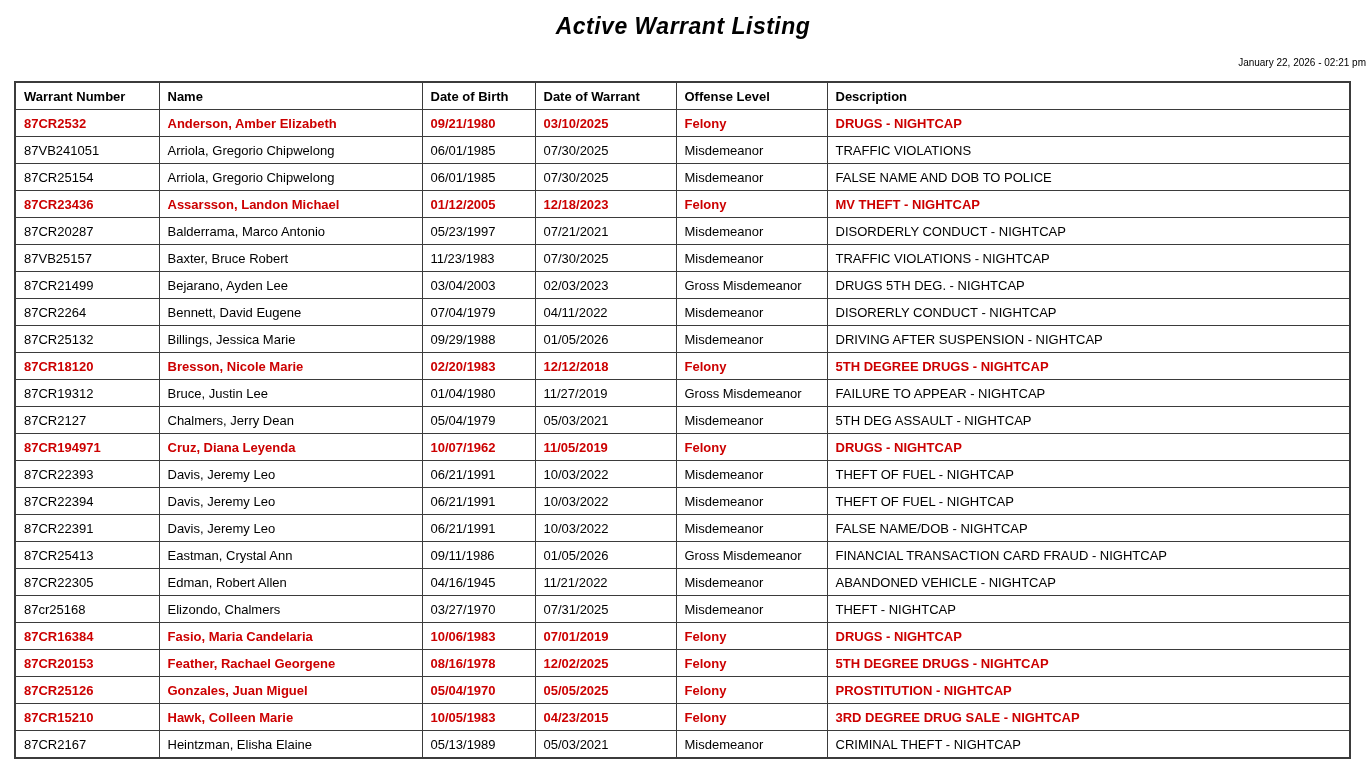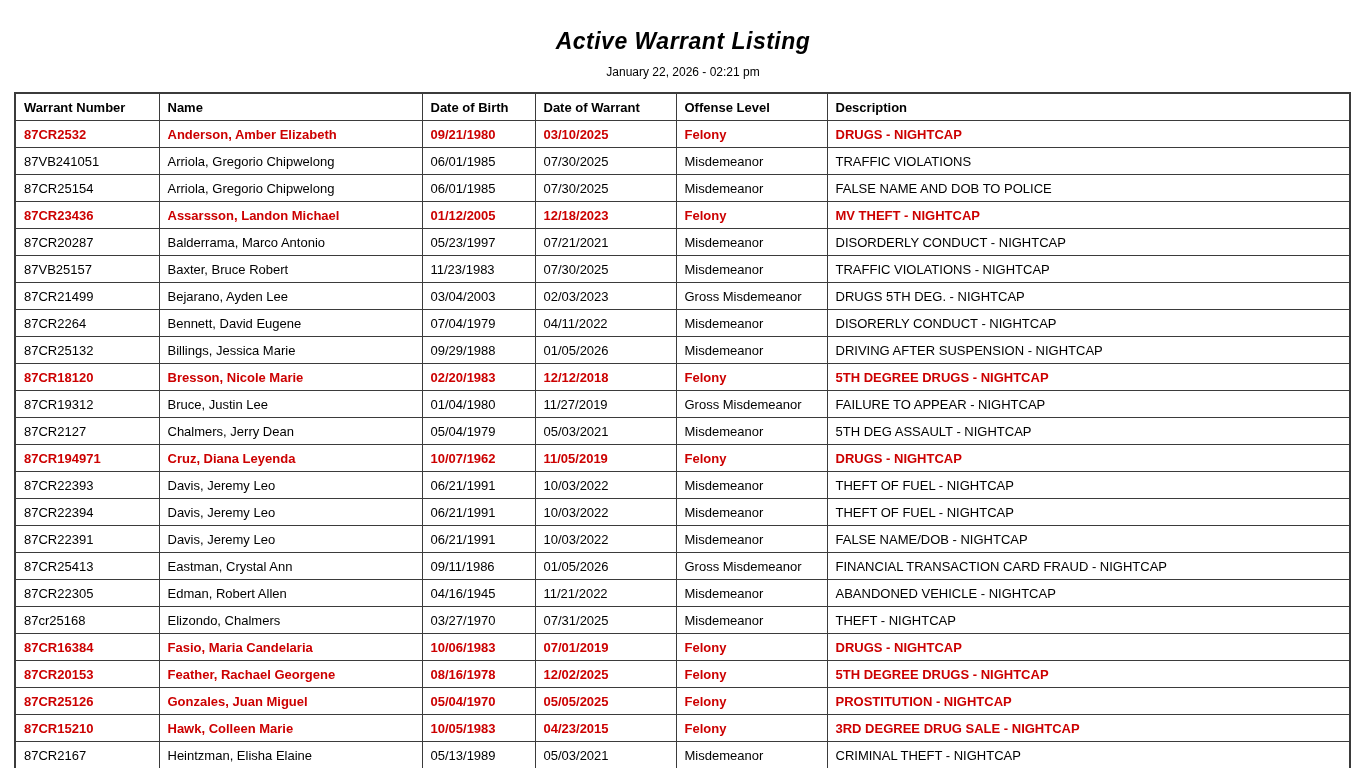--- a/index.html
+++ b/index.html
@@ -7,32 +7,33 @@
     padding: 0;
     background: #ffffff;
     width: 1366px;
     height: 768px;
     overflow: hidden;
     font-family: "Liberation Sans", sans-serif;
     color: #000000;
   }
   .report-header {
     text-align: center;
-    padding-top: 28px;
+    padding-top: 13px;
   }
   .report-title {
     font-size: 23px;
     font-weight: bold;
     font-style: italic;
     margin: 0;
     letter-spacing: 0.5px;
   }
   .report-subtitle {
-    font-size: 12px;
-    margin-top: 10px;
+    font-size: 10px;
+    margin-top: 17px;
+    text-align: right;
   }
   table.warrant-table {
     margin: 13px 15px 0 14px;
     width: 1337px;
     border-collapse: collapse;
     table-layout: fixed;
     border: 2px solid #3b3b3b;
   }
   .warrant-table th, .warrant-table td {
     border: 1px solid #3b3b3b;

